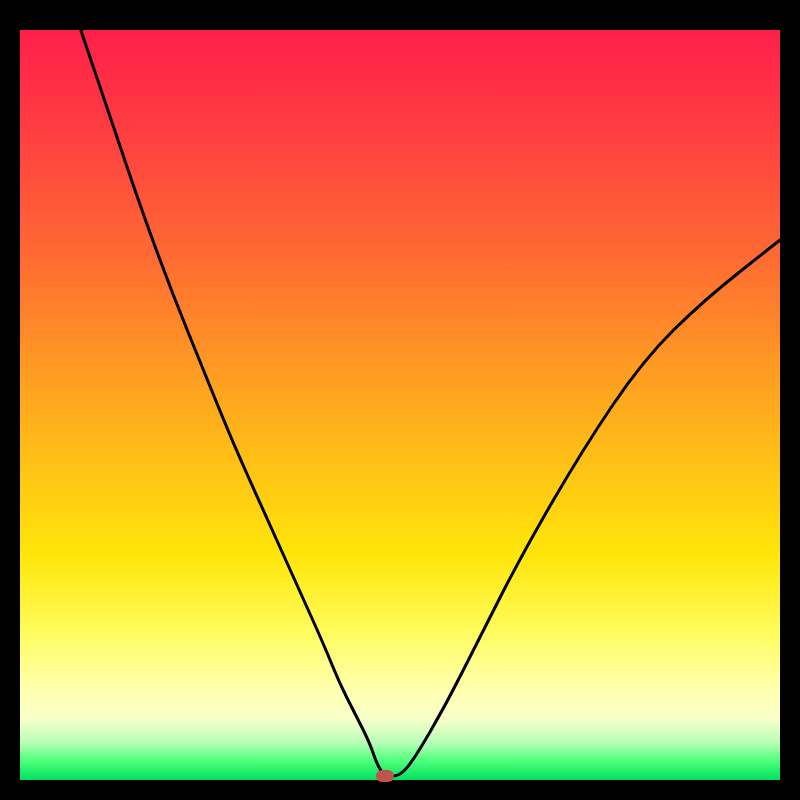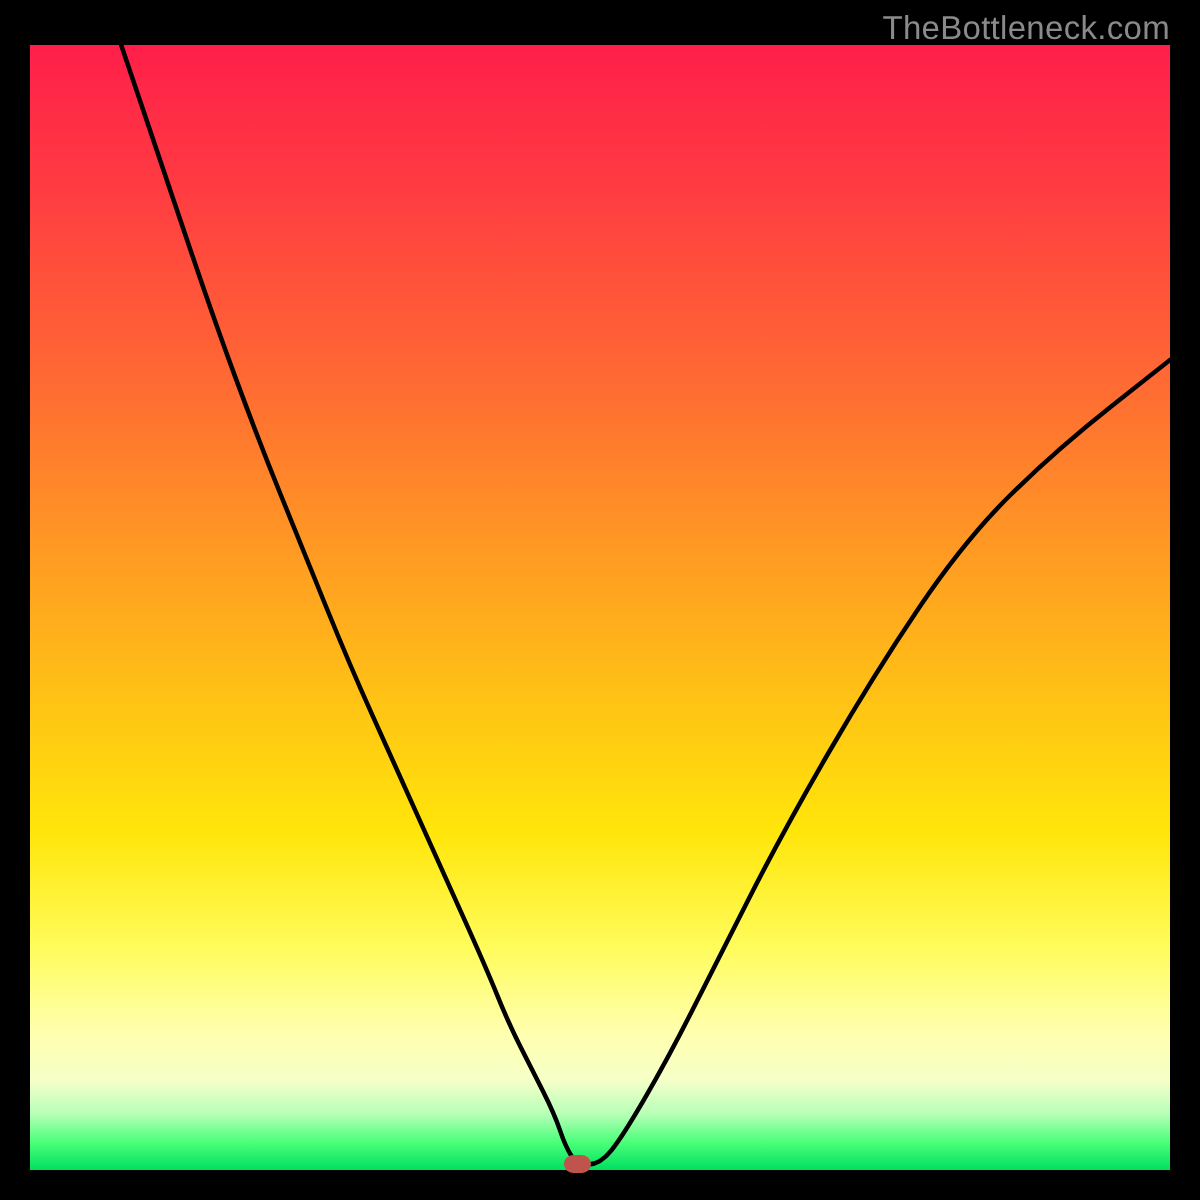--- a/index.html
+++ b/index.html
@@ -65,21 +65,20 @@
     height: 12px;
     border-radius: 6px;
     background: #c0534b;
     transform: translate(-50%, -50%);
   }
 </style>
 </head>
 <body>
 
 <div class="frame">
-  <div class="watermark">TheBottleneck.com</div>
 
   <div class="plot">
     <svg class="curve" viewBox="0 0 760 750" preserveAspectRatio="none">
       <path id="curve-path" fill="none" stroke="#000000" stroke-width="3" stroke-linecap="round" stroke-linejoin="round" d="M 60.800000000000004 0 Q 60.800000000000004 0 76 45 Q 91.2 90 106.4 135 Q 121.60000000000001 180 136.8 221.25 Q 152 262.5 167.2 300 Q 182.4 337.49999999999994 197.60000000000002 375 Q 212.8 412.5 228 446.25 Q 243.20000000000002 480 258.4 513.75 Q 273.59999999999997 547.5 288.79999999999995 581.25 Q 304 615 311.6 633.75 Q 319.2 652.5 326.79999999999995 667.5 Q 334.4 682.5 342 697.5 Q 349.6 712.5 353.4 723.75 Q 357.2 735 361 740.625 Q 364.8 746.25 372.4 746.25 Q 380 746.25 387.6 736.875 Q 395.2 727.5 410.4 701.25 Q 425.6 675 440.8 645 Q 456 615 478.8 570 Q 501.6 525 532 472.5 Q 562.4 420 592.8 375 Q 623.1999999999999 329.99999999999994 653.5999999999999 300 Q 684 270 722 240 T 760 210"></path>
     </svg>
     <div id="marker" class="marker" style="left: 364.8px; top: 746.25px; background: rgb(192, 83, 75);"></div>
   </div>
 </div>
 
 </body></html>

